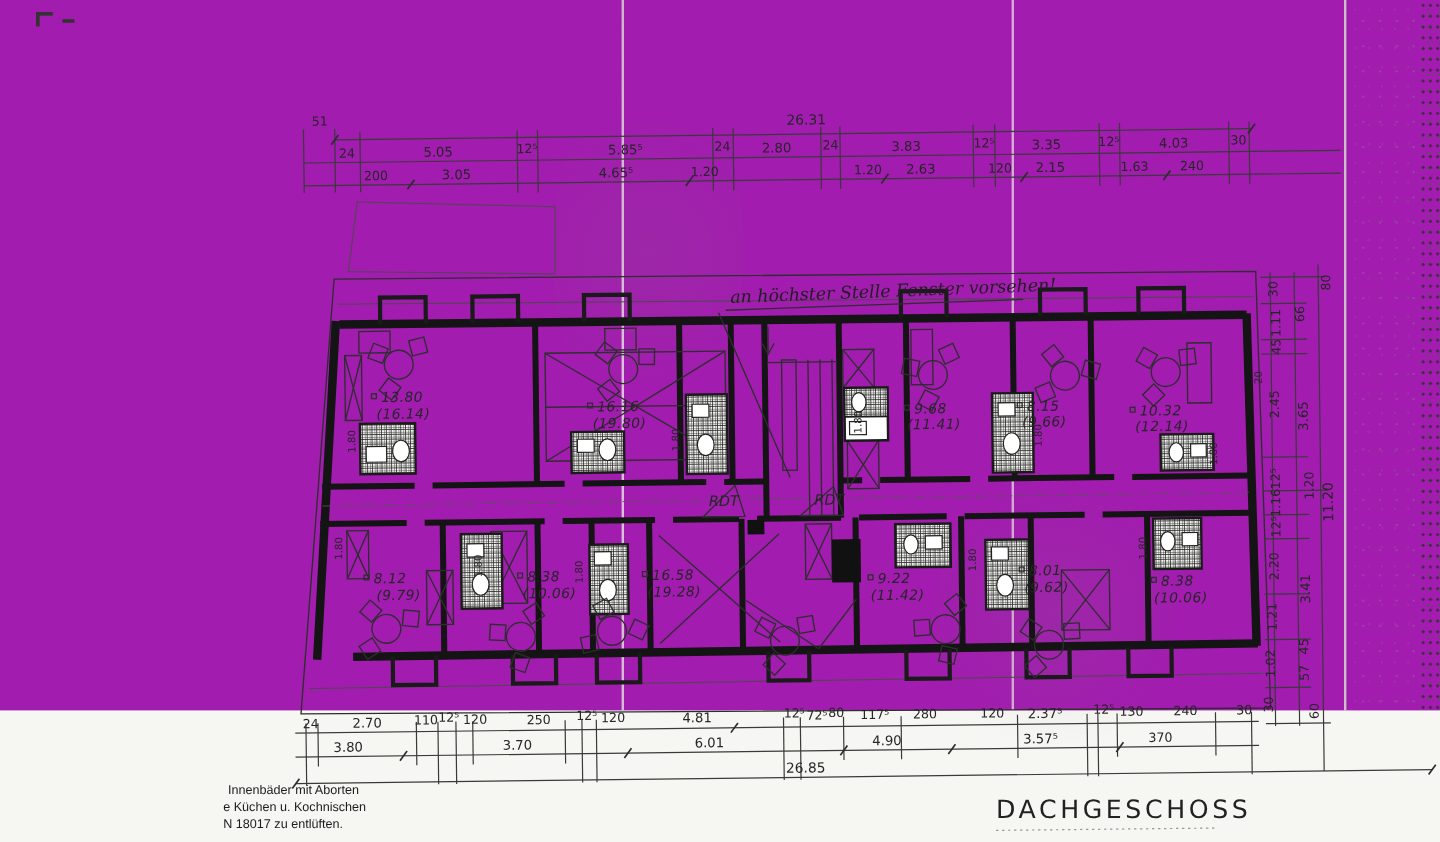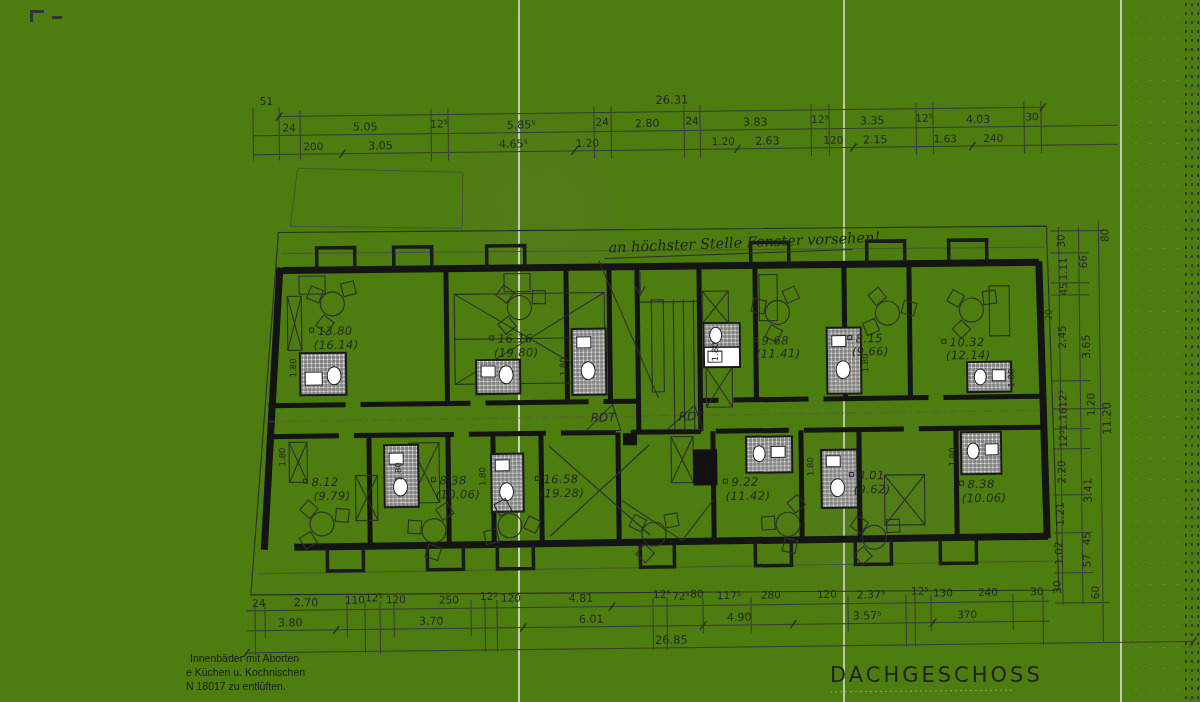--- a/index.html
+++ b/index.html
@@ -1,17 +1,17 @@
 <!DOCTYPE html>
 <html><head>
 <meta charset="utf-8">
 <style>
   html,body{margin:0;padding:0;}
   body{width:1200px;height:702px;overflow:hidden;background:#f6f6f3;}
-  .sheet{position:relative;width:1200px;height:702px;background:#4d7c0f;font-family:"DejaVu Sans",sans-serif;}
+  .sheet{position:relative;width:1200px;height:592px;background:#a21caf;font-family:"DejaVu Sans",sans-serif;}
   
   .fold{position:absolute;top:0;bottom:0;width:2px;pointer-events:none;}
   .fold.f1{left:518px;background:linear-gradient(180deg,#d9d9d4,#eeeeea 40%,#e2e2dd);opacity:.8;}
   .fold.f2{left:843px;background:#e9e9e4;opacity:.7;}
   .fold.f3{left:1120px;background:#d3d3cc;opacity:.9;}
   .speckle-light{position:absolute;top:0;bottom:0;left:1124px;width:60px;opacity:.35;
     background:radial-gradient(circle,#777 1px,transparent 1.2px) 0 0/11px 16px,
                radial-gradient(circle,#999 .8px,transparent 1px) 5px 7px/14px 21px;}
   .speckle-heavy{position:absolute;top:0;bottom:0;left:1183px;width:17px;opacity:.8;
     background:radial-gradient(circle,#2e2e2e 1.2px,transparent 1.4px) 0 0/6px 9px,

